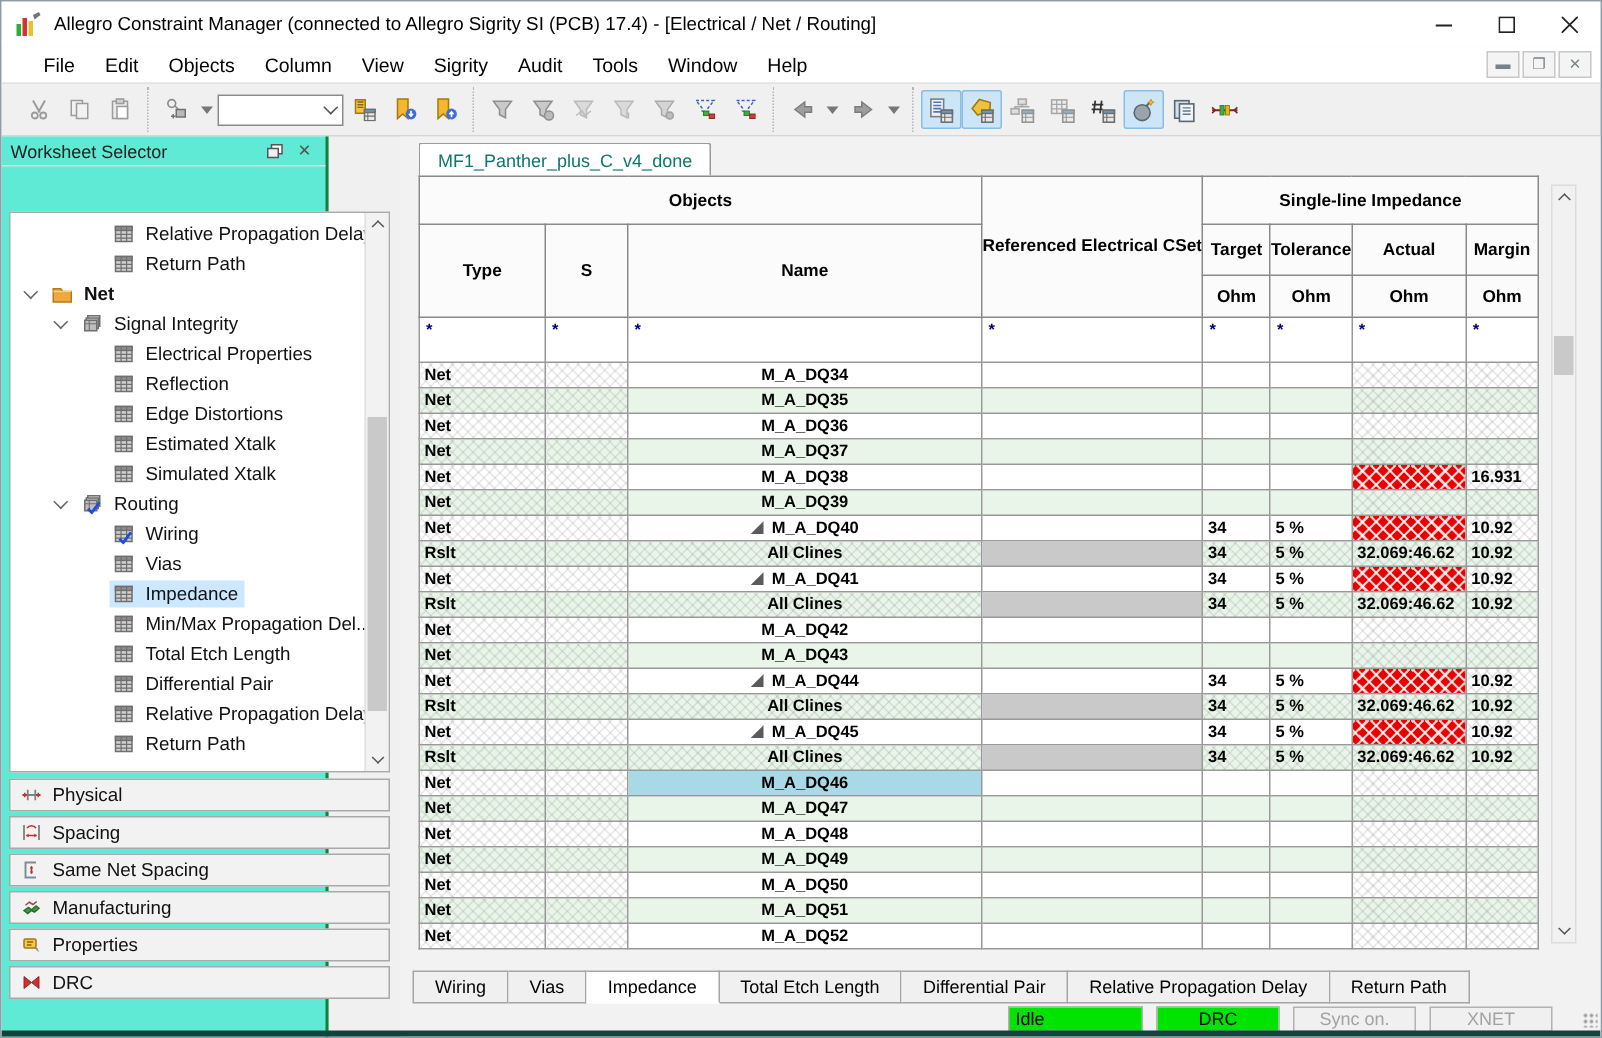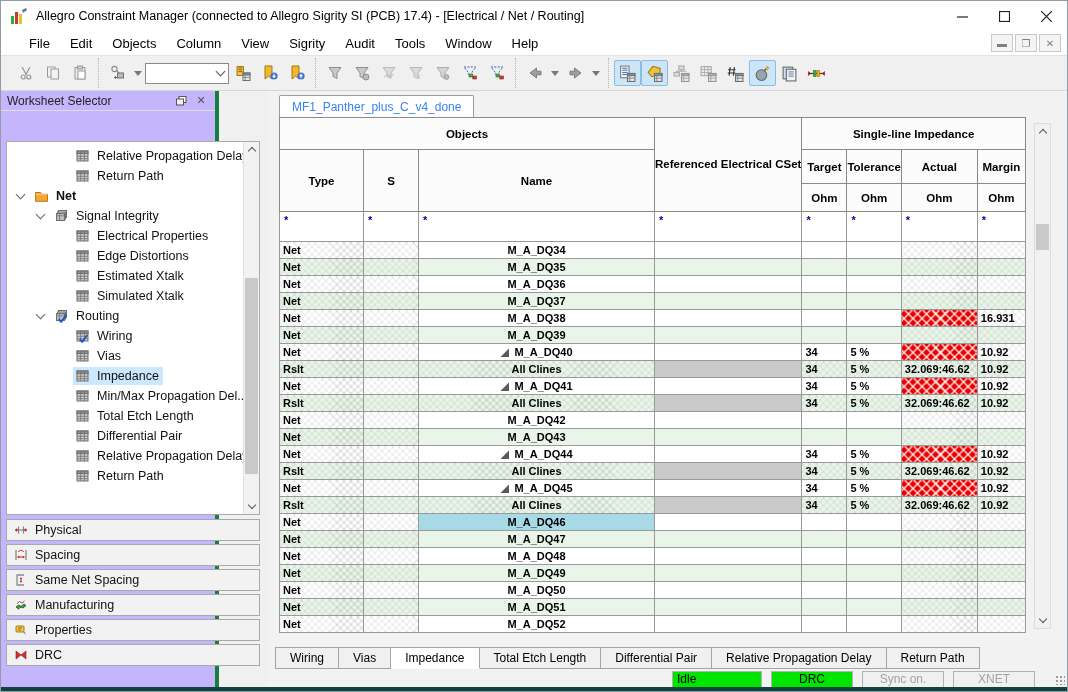--- a/index.html
+++ b/index.html
@@ -40,22 +40,22 @@
            border-top:5px solid #777; margin:0 3px; }
   #tb-combo { width:84px; height:21px; background:#fff; border:1px solid #8a8a8a;
               display:flex; align-items:center; justify-content:flex-end; padding-right:4px; }
   .chev { width:7px; height:7px; border-right:1.6px solid #555; border-bottom:1.6px solid #555;
           transform:rotate(45deg); margin-top:-4px; }
 
   
   #bodyarea { position:absolute; left:0; top:90px; width:100%; height:602px; }
 
   
-  #sidebar { position:absolute; left:0; top:0; width:218px; height:602px; background:#c4b5fd;
-             border-right:4px solid #15803d; }
+  #sidebar { position:absolute; left:0; top:0; width:218px; height:602px; background:#5eead4;
+             border-right:2px solid #15803d; }
   #ws-title { height:20px; display:flex; align-items:center; padding:0 6px; font-size:12px; color:#222;
               border-bottom:1px solid #dddddd; }
   #ws-title .spacer { flex:1; }
   .ws-ico { width:16px; height:14px; display:flex; align-items:center; justify-content:center;
             color:#555; font-size:11px; margin-left:4px; }
   #electrical-btn { position:absolute; left:5px; top:26px; width:254px; height:22px; background:#f7f7f7;
                     border:1px solid #ababab; display:flex; align-items:center; font-size:12.5px; }
   #electrical-btn svg { margin:0 7px 0 8px; }
   #tree-box { position:absolute; left:5px; top:50px; width:254px; height:374px; background:#ffffff;
               border:1px solid #ababab; overflow:hidden; }
@@ -81,21 +81,21 @@
   .sthumb { position:absolute; left:1px; width:13px; background:#c9c9c9; }
 
   .acc-item { position:absolute; left:5px; width:254px; height:22px; background:#f2f2f2;
               border:1px solid #a9a9a9; display:flex; align-items:center; font-size:12.5px; color:#111; }
   .acc-item svg { margin:0 7px 0 7px; }
 
   
   #content { position:absolute; left:266px; top:0; width:802px; height:602px; background:#f2f2f2; }
   #sheet-tab { position:absolute; left:12px; top:4px; height:22px; padding:0 12px; background:#ffffff;
                border:1px solid #9b9b9b; border-bottom:none; display:flex; align-items:center;
-               font-size:12px; color:#3b82f6; border-radius:2px 2px 0 0; }
+               font-size:12px; color:#0f766e; border-radius:2px 2px 0 0; }
 
   #grid { position:absolute; left:12px; top:26px; border-collapse:collapse; table-layout:fixed;
           background:#fff; font-size:11px; }
   #grid td, #grid th { border:1px solid #999999; overflow:hidden; white-space:nowrap; }
   #grid th { background:#fbfbfb; font-weight:bold; font-size:11.5px; color:#000; text-align:center;
              border-color:#8a8a8a; }
   th.yellow { background:#ffff00; white-space:normal; line-height:1.35; font-size:11.5px; }
   th.unit { height:28px; }
   th.unit.grey { background:#d4d0c8; }
   tr.filterrow td { height:30px; background:#fff; color:#00008b; font-weight:bold; text-align:left;
@@ -538,20 +538,28 @@
                 </svg>
                 <span class="tlabel">Signal Integrity</span>
               </span>
             </div>
             <div class="tree-row lvl3">
               <span class="hl">
                 <svg class="ticon" viewBox="0 0 14 14">
                   <use href="#sym-grid"></use>
                 </svg>
                 <span class="tlabel">Electrical Properties</span>
+              </span>
+            </div>
+            <div class="tree-row lvl3">
+              <span class="hl">
+                <svg class="ticon" viewBox="0 0 14 14">
+                  <use href="#sym-grid"></use>
+                </svg>
+                <span class="tlabel">Reflection</span>
               </span>
             </div>
             <div class="tree-row lvl3">
               <span class="hl">
                 <svg class="ticon" viewBox="0 0 14 14">
                   <use href="#sym-grid"></use>
                 </svg>
                 <span class="tlabel">Edge Distortions</span>
               </span>
             </div>

